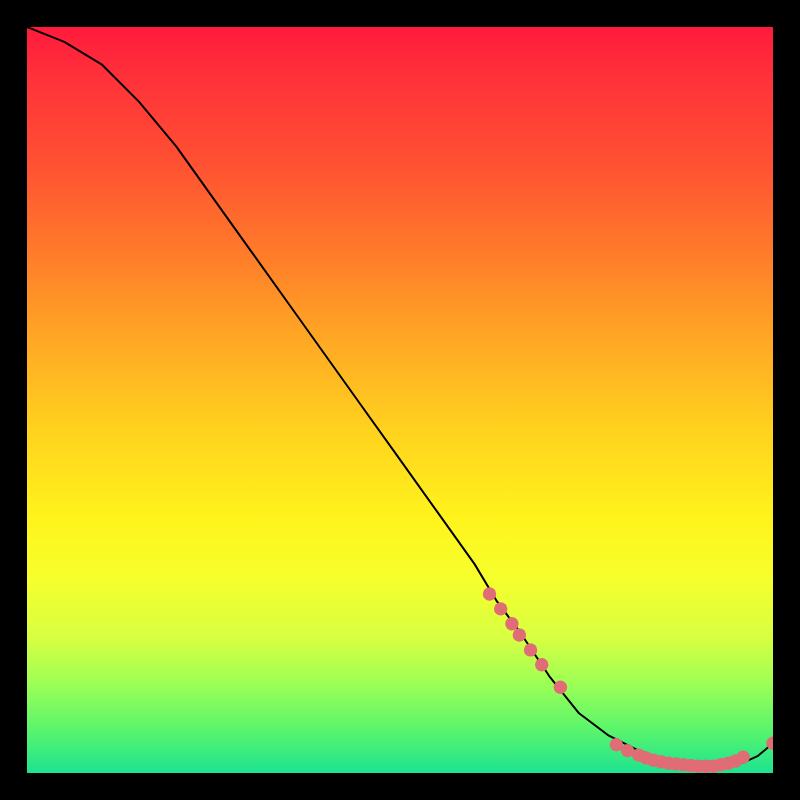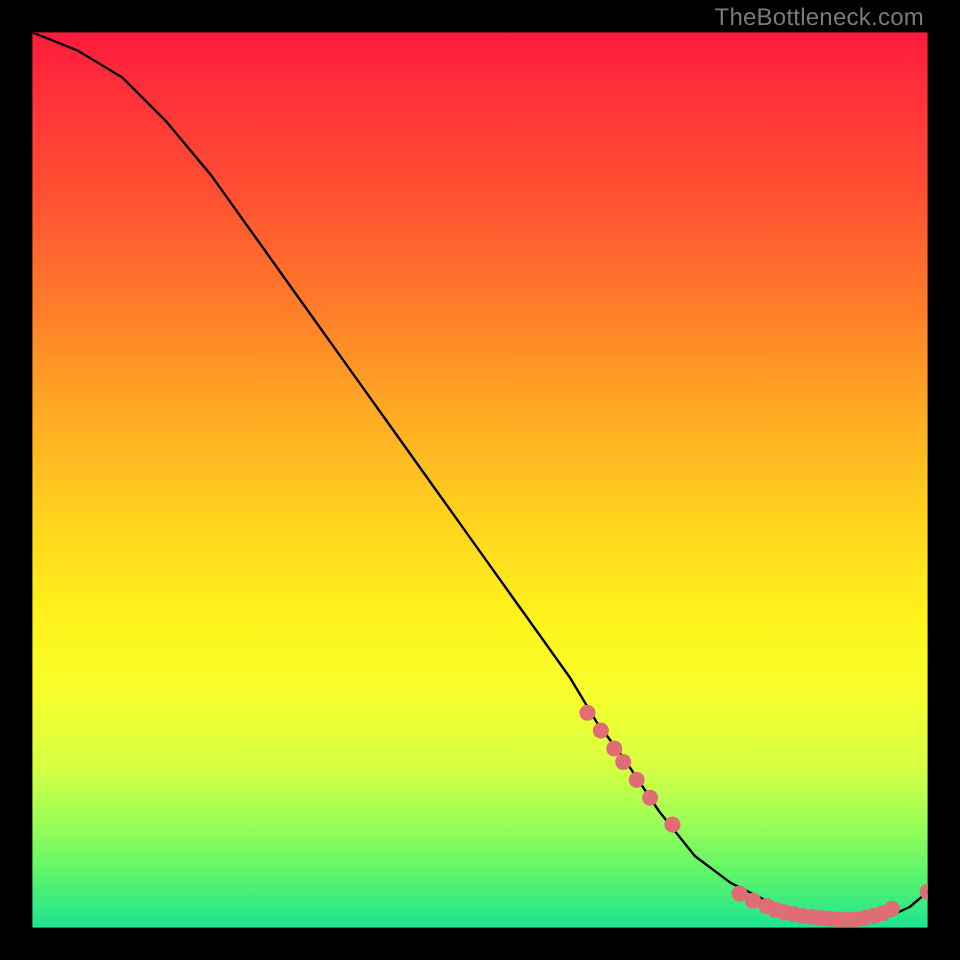--- a/index.html
+++ b/index.html
@@ -83,14 +83,13 @@
         <circle cx="678.86" cy="739.29" r="6.71" fill="#e06c75"></circle>
         <circle cx="686.32" cy="739.29" r="6.71" fill="#e06c75"></circle>
         <circle cx="693.78" cy="737.79" r="6.71" fill="#e06c75"></circle>
         <circle cx="701.24" cy="736.30" r="6.71" fill="#e06c75"></circle>
         <circle cx="708.70" cy="734.06" r="6.71" fill="#e06c75"></circle>
         <circle cx="716.16" cy="730.33" r="6.71" fill="#e06c75"></circle>
         <circle cx="746.00" cy="716.16" r="6.71" fill="#e06c75"></circle>
       </svg>
   </div>
 
-  <div class="watermark">TheBottleneck.com</div>
 </div>
 
 </body></html>

